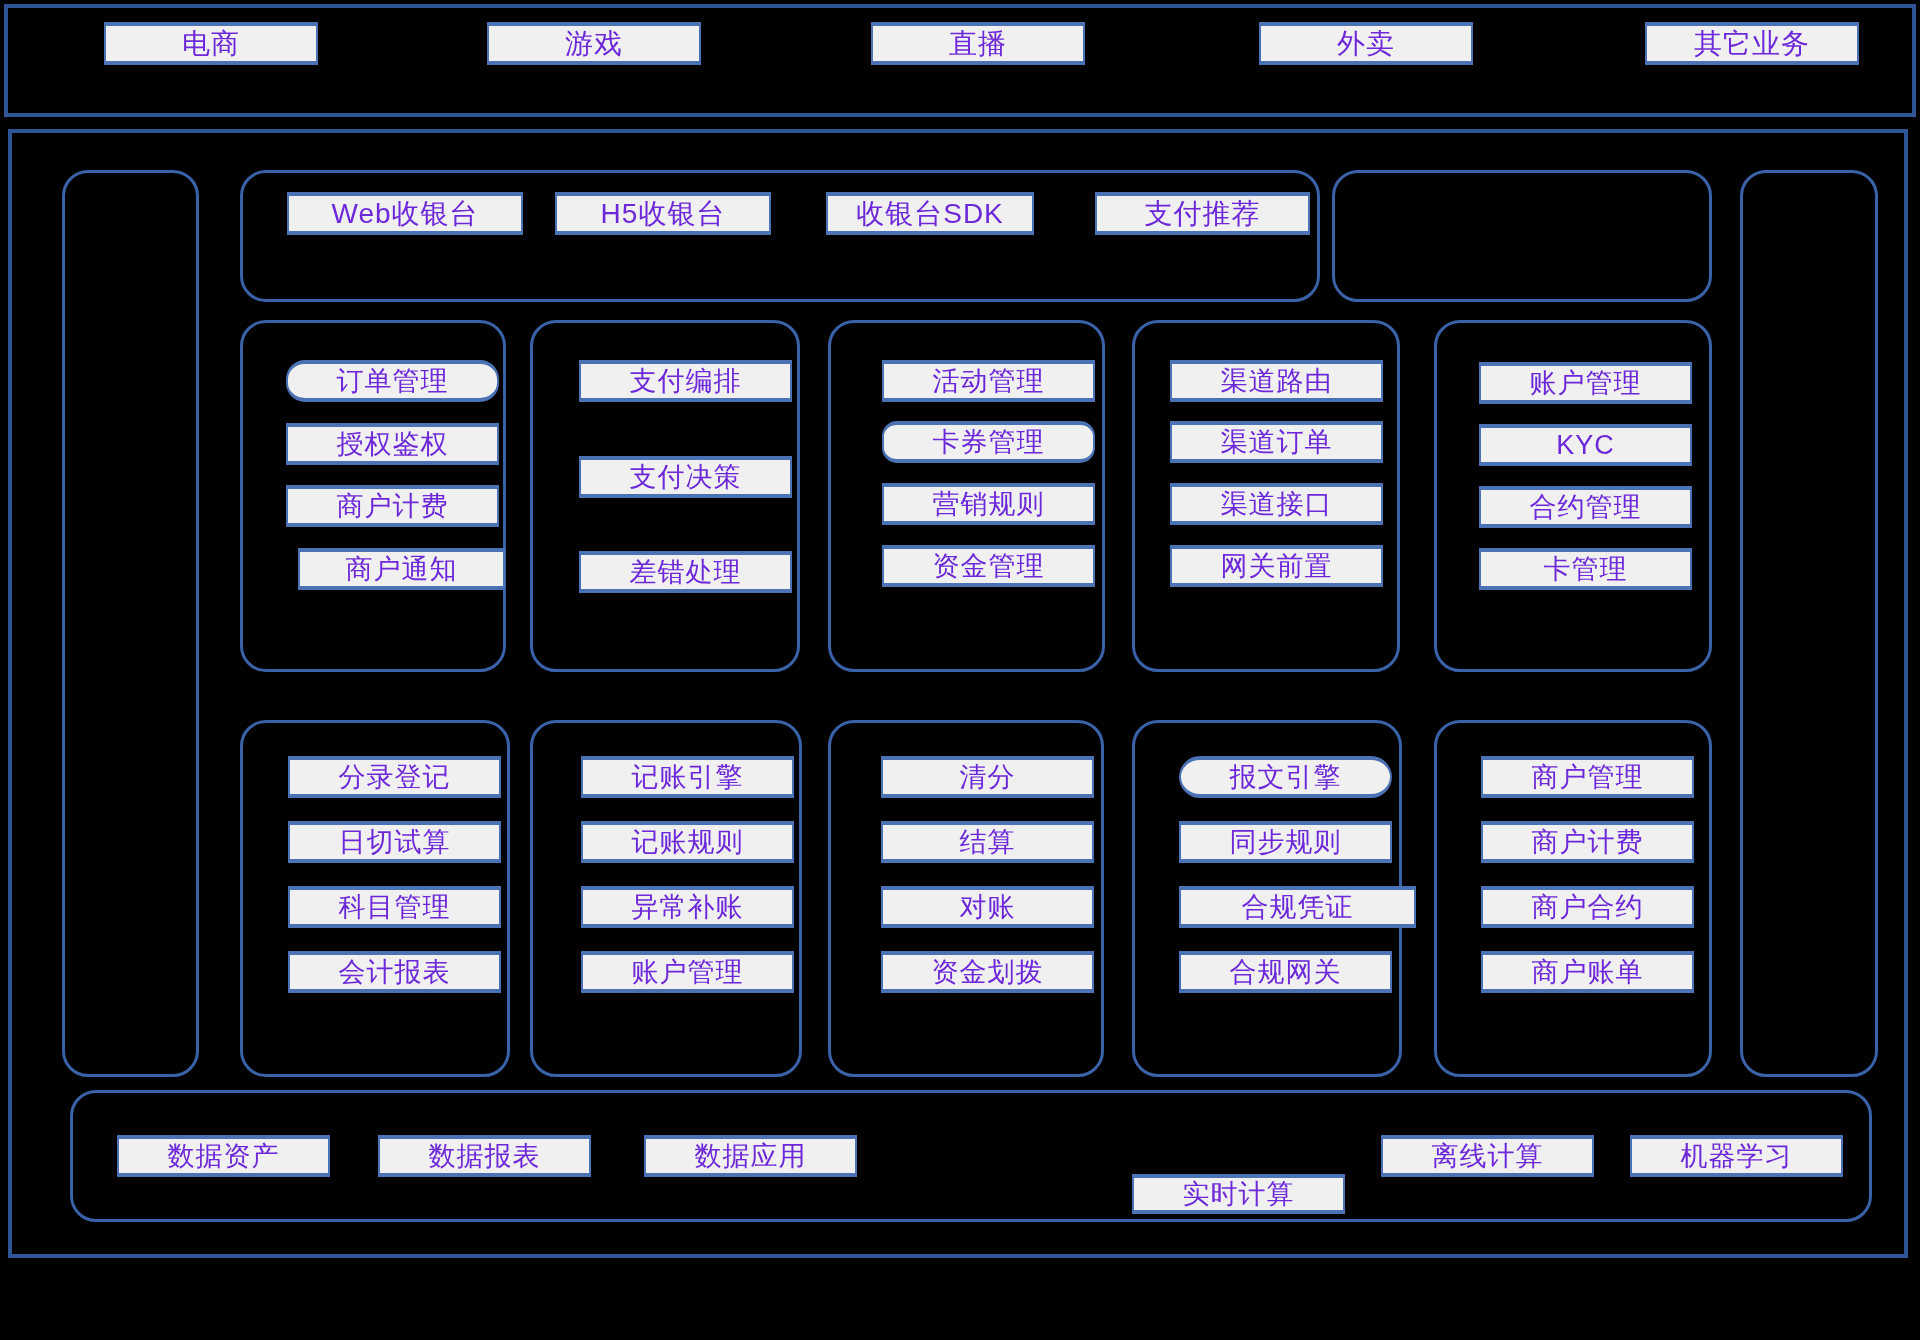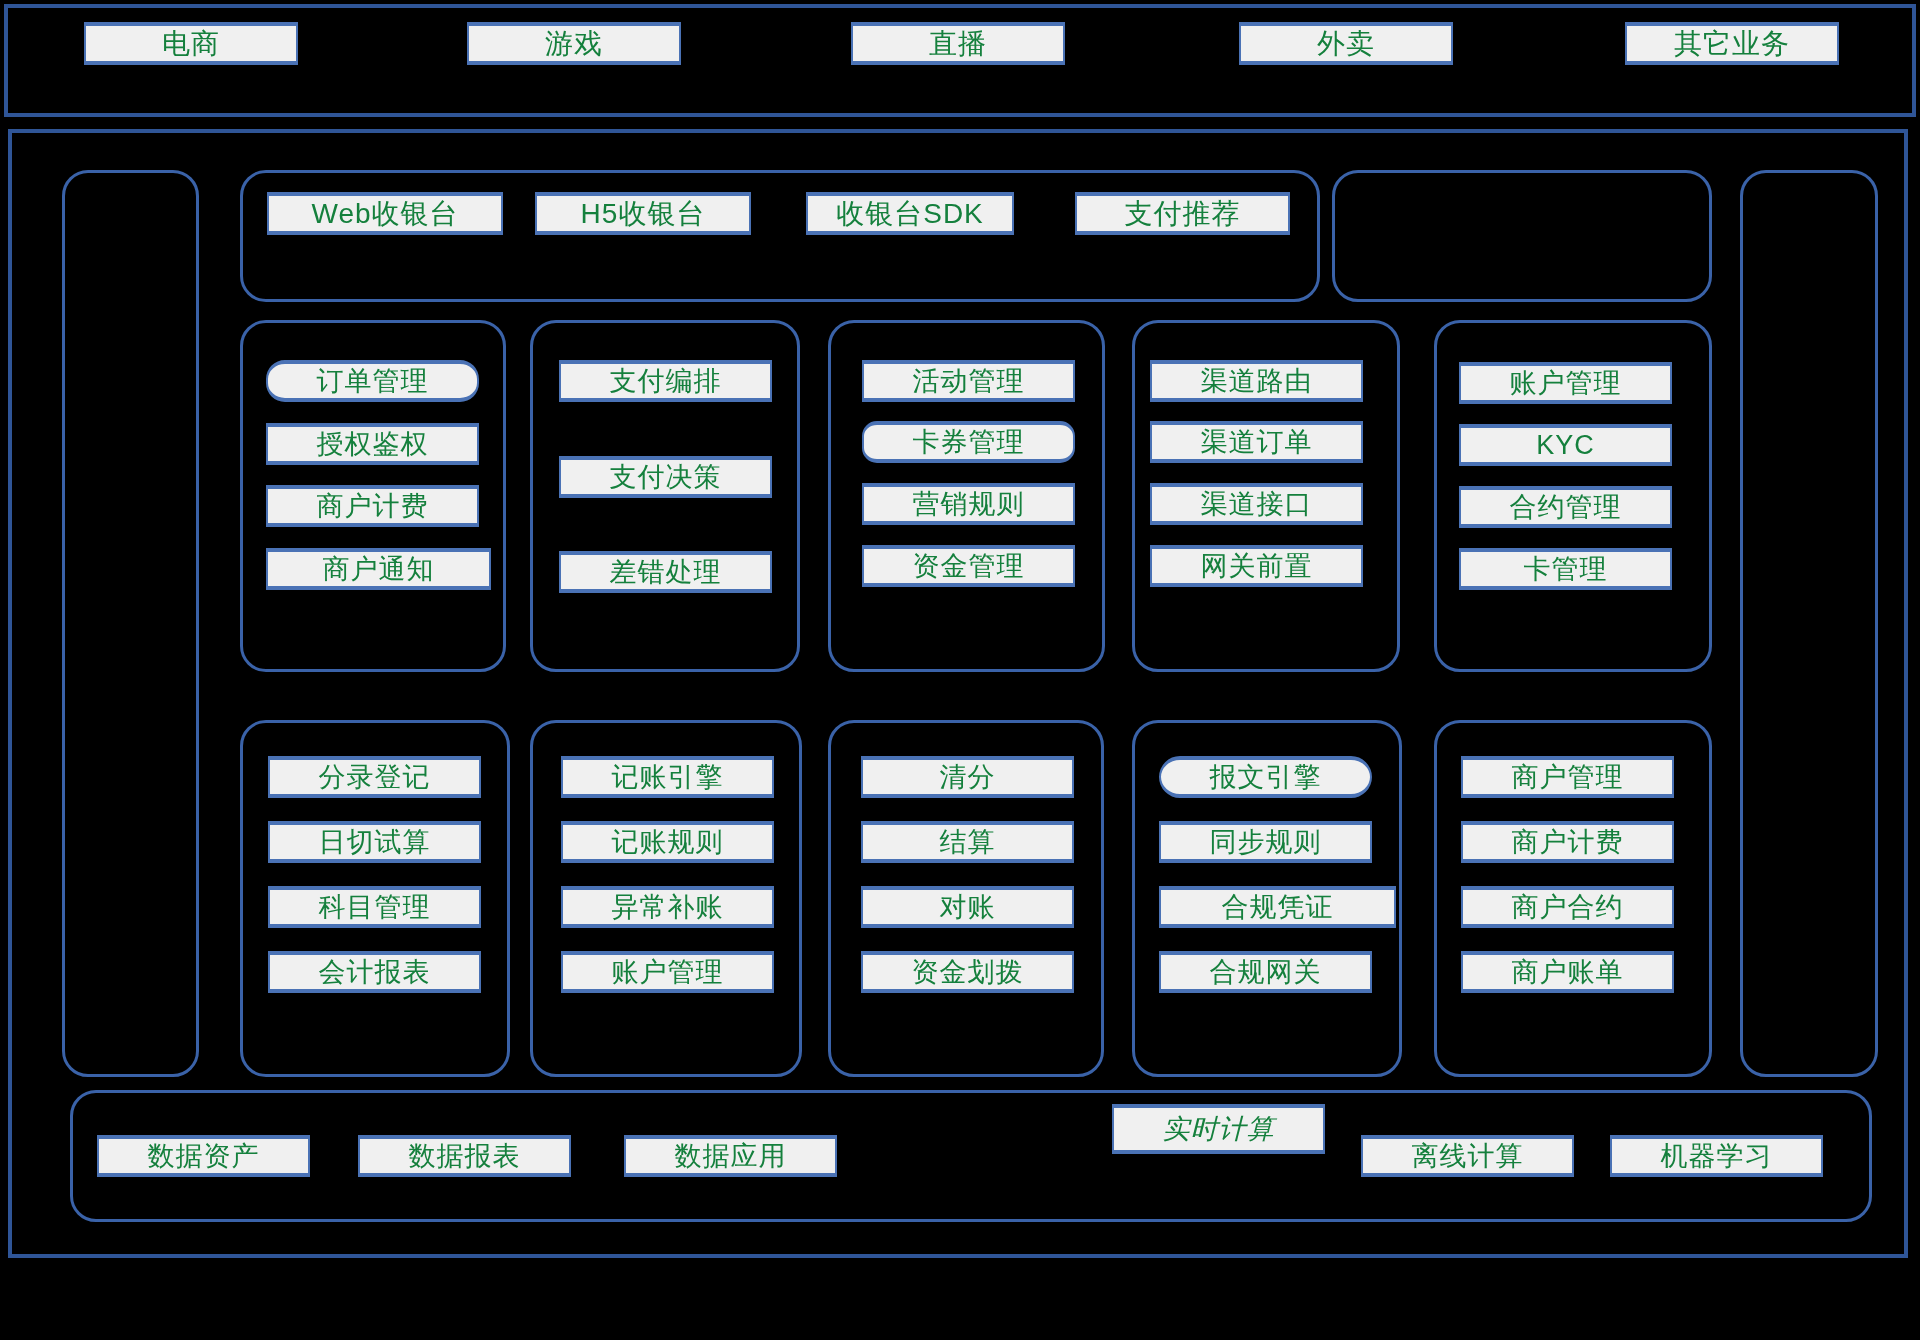--- a/index.html
+++ b/index.html
@@ -28,29 +28,30 @@
     background: transparent;
   }
 
   
   .chip {
     position: absolute;
     background: #F0F0F0;
     border: 2px solid #4A72B5;
     border-top-width: 4px;
     border-bottom-width: 4px;
-    color: #15803d;
+    color: #6d28d9;
     display: flex;
     align-items: center;
     justify-content: center;
     font-size: 27px;
     line-height: 1;
     letter-spacing: 1px;
     white-space: nowrap;
     font-family: "Liberation Sans", "DejaVu Sans", sans-serif;
+    margin-left: 20px;
   }
   .chip.top-chip { font-size: 28px; }
 </style>
 </head>
 <body>
 
 <div id="root">
 
   <div class="frame frame-business"></div>
 
@@ -85,21 +86,21 @@
   <div class="chip top-chip" style="left:1625px; top:22px; width:214px; height:43px;">其它业务</div>
 
   <div class="chip top-chip" style="left:267px; top:192px; width:236px; height:43px;">Web收银台</div>
   <div class="chip top-chip" style="left:535px; top:192px; width:216px; height:43px;">H5收银台</div>
   <div class="chip top-chip" style="left:806px; top:192px; width:208px; height:43px;">收银台SDK</div>
   <div class="chip top-chip" style="left:1075px; top:192px; width:215px; height:43px;">支付推荐</div>
 
   <div class="chip" style="left:266px; top:360px; width:213px; height:42px;border-radius:19px;">订单管理</div>
   <div class="chip" style="left:266px; top:423px; width:213px; height:42px;">授权鉴权</div>
   <div class="chip" style="left:266px; top:485px; width:213px; height:42px;">商户计费</div>
-  <div class="chip" style="left:266px; top:548px; width:225px; height:42px;">商户通知</div>
+  <div class="chip" style="left:278px; top:548px; width:207px; height:42px;">商户通知</div>
 
   <div class="chip" style="left:559px; top:360px; width:213px; height:42px;">支付编排</div>
   <div class="chip" style="left:559px; top:456px; width:213px; height:42px;">支付决策</div>
   <div class="chip" style="left:559px; top:551px; width:213px; height:42px;">差错处理</div>
 
   <div class="chip" style="left:862px; top:360px; width:213px; height:42px;">活动管理</div>
   <div class="chip" style="left:862px; top:421px; width:213px; height:42px;border-radius:15px;">卡券管理</div>
   <div class="chip" style="left:862px; top:483px; width:213px; height:42px;">营销规则</div>
   <div class="chip" style="left:862px; top:545px; width:213px; height:42px;">资金管理</div>
 
@@ -135,17 +136,17 @@
 
   <div class="chip" style="left:1461px; top:756px; width:213px; height:42px;">商户管理</div>
   <div class="chip" style="left:1461px; top:821px; width:213px; height:42px;">商户计费</div>
   <div class="chip" style="left:1461px; top:886px; width:213px; height:42px;">商户合约</div>
   <div class="chip" style="left:1461px; top:951px; width:213px; height:42px;">商户账单</div>
 
   <div class="chip" style="left:97px; top:1135px; width:213px; height:42px;">数据资产</div>
   <div class="chip" style="left:358px; top:1135px; width:213px; height:42px;">数据报表</div>
   <div class="chip" style="left:624px; top:1135px; width:213px; height:42px;">数据应用</div>
 
-  <div class="chip" style="left:1112px; top:1104px; width:213px; height:50px;font-style:italic;">实时计算</div>
+  <div class="chip" style="left:1112px; top:1174px; width:213px; height:40px;">实时计算</div>
   <div class="chip" style="left:1361px; top:1135px; width:213px; height:42px;">离线计算</div>
   <div class="chip" style="left:1610px; top:1135px; width:213px; height:42px;">机器学习</div>
 
 </div>
 
 </body></html>

